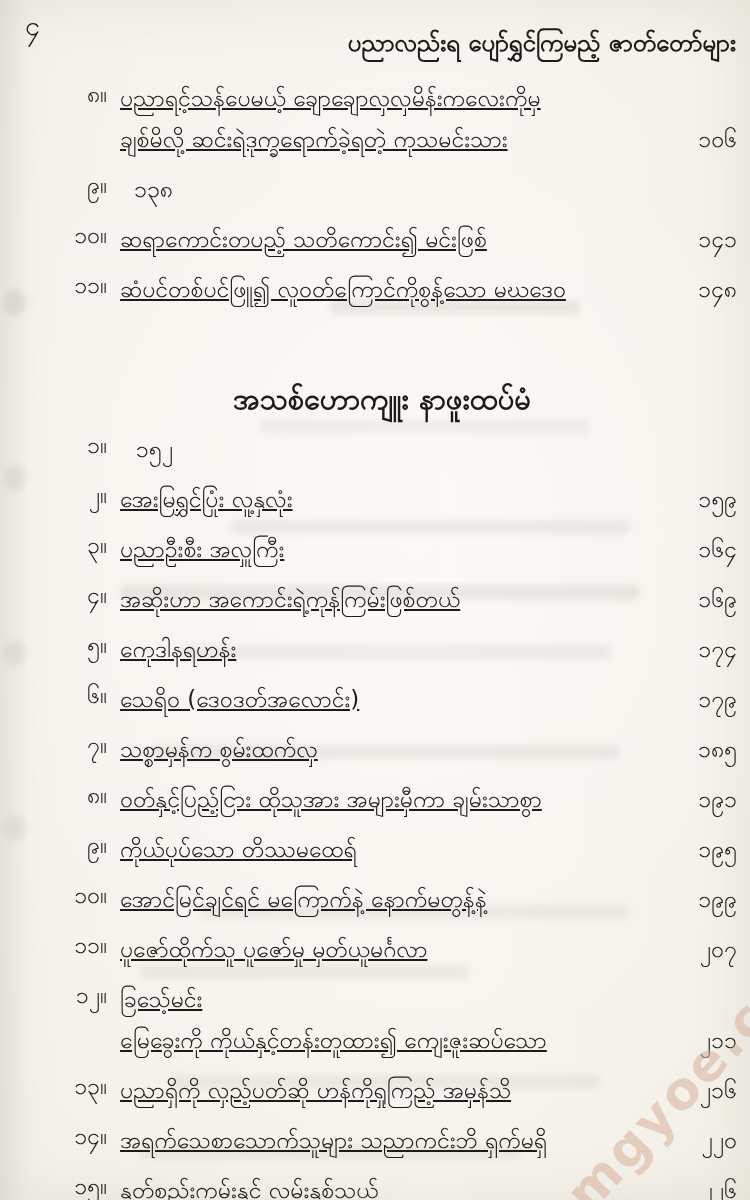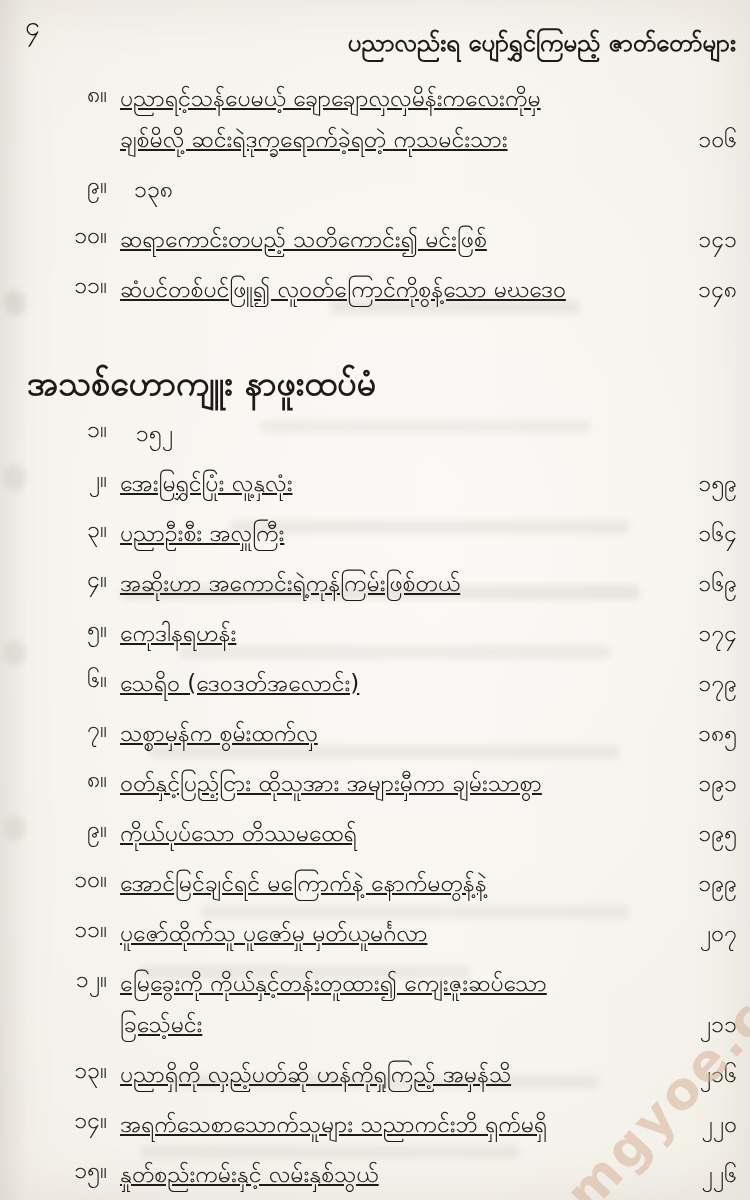--- a/index.html
+++ b/index.html
@@ -35,21 +35,21 @@
 
   .folio{position:absolute;left:25px;top:8px;font-size:27px;line-height:36px;}
   .running-title{
     position:absolute;right:14px;top:26px;left:120px;
     text-align:right;font-weight:bold;font-size:24px;line-height:34px;
   }
 
   .toc{position:absolute;left:27px;right:13px;top:78px;}
   .section-gap{height:44px;}
   .section-heading{
-    font-weight:bold;font-size:34px;line-height:40px;margin:0 0 10px 0;text-align:left;
+    font-weight:bold;font-size:29px;line-height:40px;margin:16px 0 10px 0;text-align:center;
   }
   .toc-row{display:flex;align-items:flex-end;margin-bottom:9px;}
   .num{flex:0 0 80px;text-align:right;font-size:23px;line-height:32px;align-self:flex-start;}
   .titles{flex:1 1 auto;margin-left:13px;font-size:23px;text-decoration:underline;}
   .titles .line{display:block;line-height:41px;white-space:nowrap;}
   .pageno{flex:0 0 auto;min-width:58px;text-align:right;font-size:23px;line-height:41px;margin-left:8px;}
 
   .watermark{
     position:absolute;left:470px;top:1040px;width:460px;text-align:center;
     transform:rotate(-47deg);transform-origin:center;
@@ -180,22 +180,22 @@
       <div class="toc-row">
         <span class="num">၁၁။</span>
         <span class="titles">
           <span class="line">ပူဇော်ထိုက်သူ ပူဇော်မှု မှတ်ယူမင်္ဂလာ</span>
         </span>
         <span class="pageno">၂၀၇</span>
       </div>
       <div class="toc-row">
         <span class="num">၁၂။</span>
         <span class="titles">
+          <span class="line">ခြသေ့်မင်း</span>
           <span class="line">မြေခွေးကို ကိုယ်နှင့်တန်းတူထား၍ ကျေးဇူးဆပ်သော</span>
-          <span class="line">ခြသေ့်မင်း</span>
         </span>
         <span class="pageno">၂၁၁</span>
       </div>
       <div class="toc-row">
         <span class="num">၁၃။</span>
         <span class="titles">
           <span class="line">ပညာရှိကို လှည့်ပတ်ဆို ဟန်ကိုရှုကြည့် အမှန်သိ</span>
         </span>
         <span class="pageno">၂၁၆</span>
       </div>

